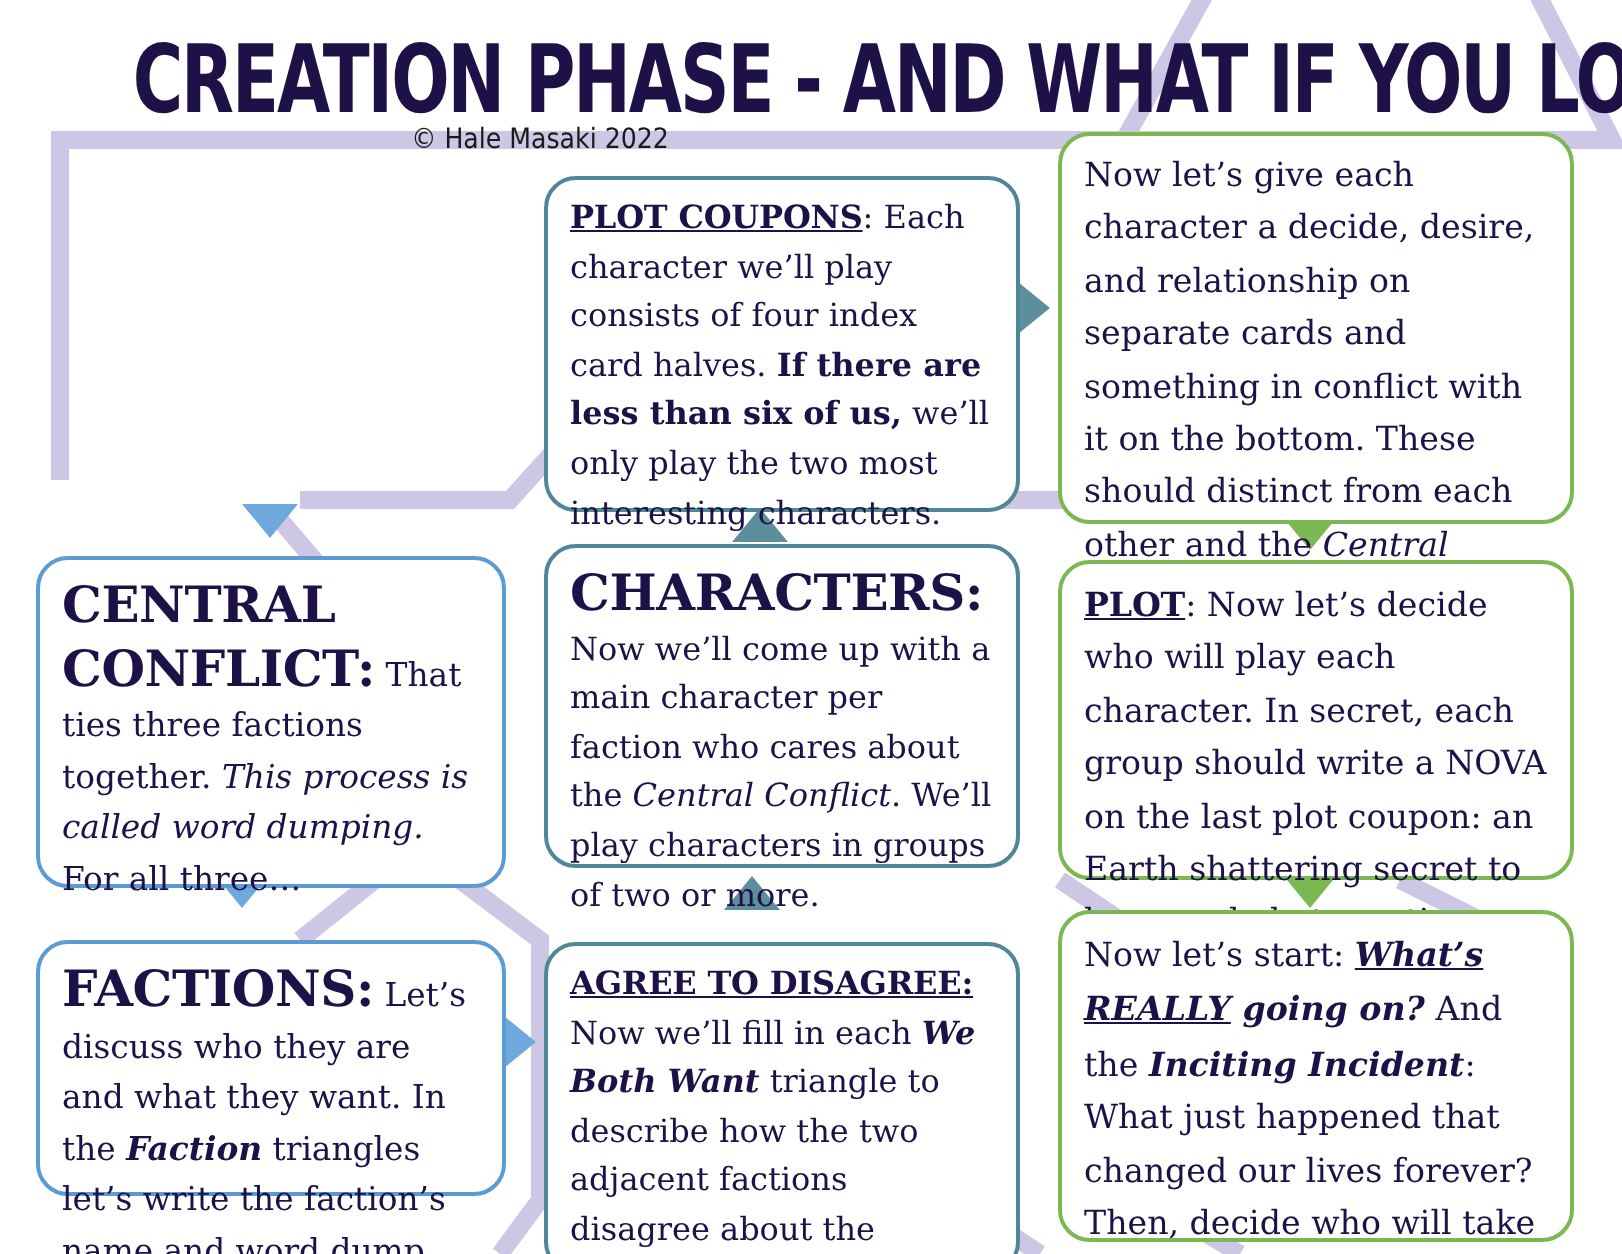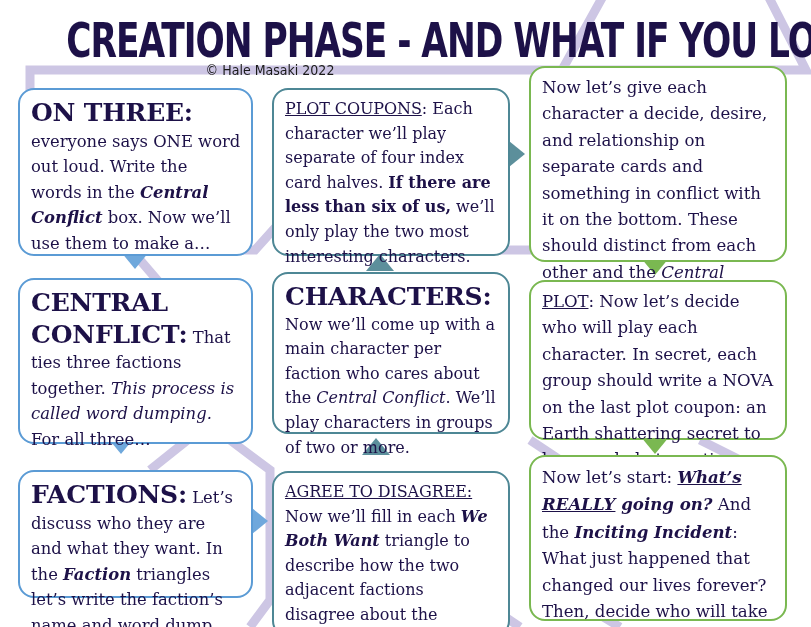--- a/index.html
+++ b/index.html
@@ -57,21 +57,21 @@
   .box .bi{font-weight:bold;font-style:italic;}
   .box u{text-decoration:underline;}
   .box .hd{
     font-family:"DejaVu Serif", serif;
     font-weight:bold;
     font-size:25px;
     line-height:31px;
     letter-spacing:-0.2px;
   }
   .box .hd-sm{
-    font-weight:normal;
+    font-weight:bold;
     text-decoration:underline;
     letter-spacing:-0.1px;
   }
 
   
   .c1{left:18px;width:235px;}
   .c2{left:272px;width:238px;}
   .c3{left:529px;width:258px;}
 
   .r1a{top:88px;height:168px;}
@@ -115,34 +115,31 @@
       <path d="M 480 600 L 520 627"></path>
       <path d="M 700 440 L 760 470 L 780 520"></path>
     </g>
   </svg>
 
   <div class="title-wrap">
     <span class="title">CREATION PHASE - AND WHAT IF YOU LOSE?</span>
   </div>
   <div class="credit">© Hale Masaki 2022</div>
 
-  <div class="box blue c1 r1a">
-    <p><span class="hd">ON THREE:</span><span> everyone says ONE word out loud. Write the words in the </span><span class="bi">Central Conflict</span><span> box. Now we’ll use them to make a…</span></p>
-  </div>
 
   <div class="box blue c1 r2a">
     <p><span class="hd">CENTRAL CONFLICT:</span><span> That ties three factions together. </span><i>This process is called word dumping.</i><span> For all three…</span></p>
   </div>
 
   <div class="box blue c1 r3a">
     <p><span class="hd">FACTIONS:</span><span> Let’s discuss who they are and what they want. In the </span><span class="bi">Faction</span><span> triangles let’s write the faction’s name and word dump.</span></p>
   </div>
 
   <div class="box teal c2 r1b dense">
-    <p><span class="hd-sm">PLOT COUPONS</span><span>: Each character we’ll play separate of four index card halves. </span><b>If there are less than six of us,</b><span> we’ll only play the two most interesting characters.</span></p>
+    <p><span class="hd-sm">PLOT COUPONS</span><span>: Each character we’ll play consists of four index card halves. </span><b>If there are less than six of us,</b><span> we’ll only play the two most interesting characters.</span></p>
   </div>
 
   <div class="box teal c2 r2b dense">
     <p><span class="hd">CHARACTERS:</span><span> Now we’ll come up with a main character per faction who cares about the </span><i>Central Conflict</i><span>. We’ll play characters in groups of two or more.</span></p>
   </div>
 
   <div class="box teal c2 r3b dense">
     <p><span class="hd-sm">AGREE TO DISAGREE:</span><span> Now we’ll fill in each </span><span class="bi">We Both Want</span><span> triangle to describe how the two adjacent factions disagree about the </span><i>Central Conflict</i><span>.</span></p>
   </div>
 

